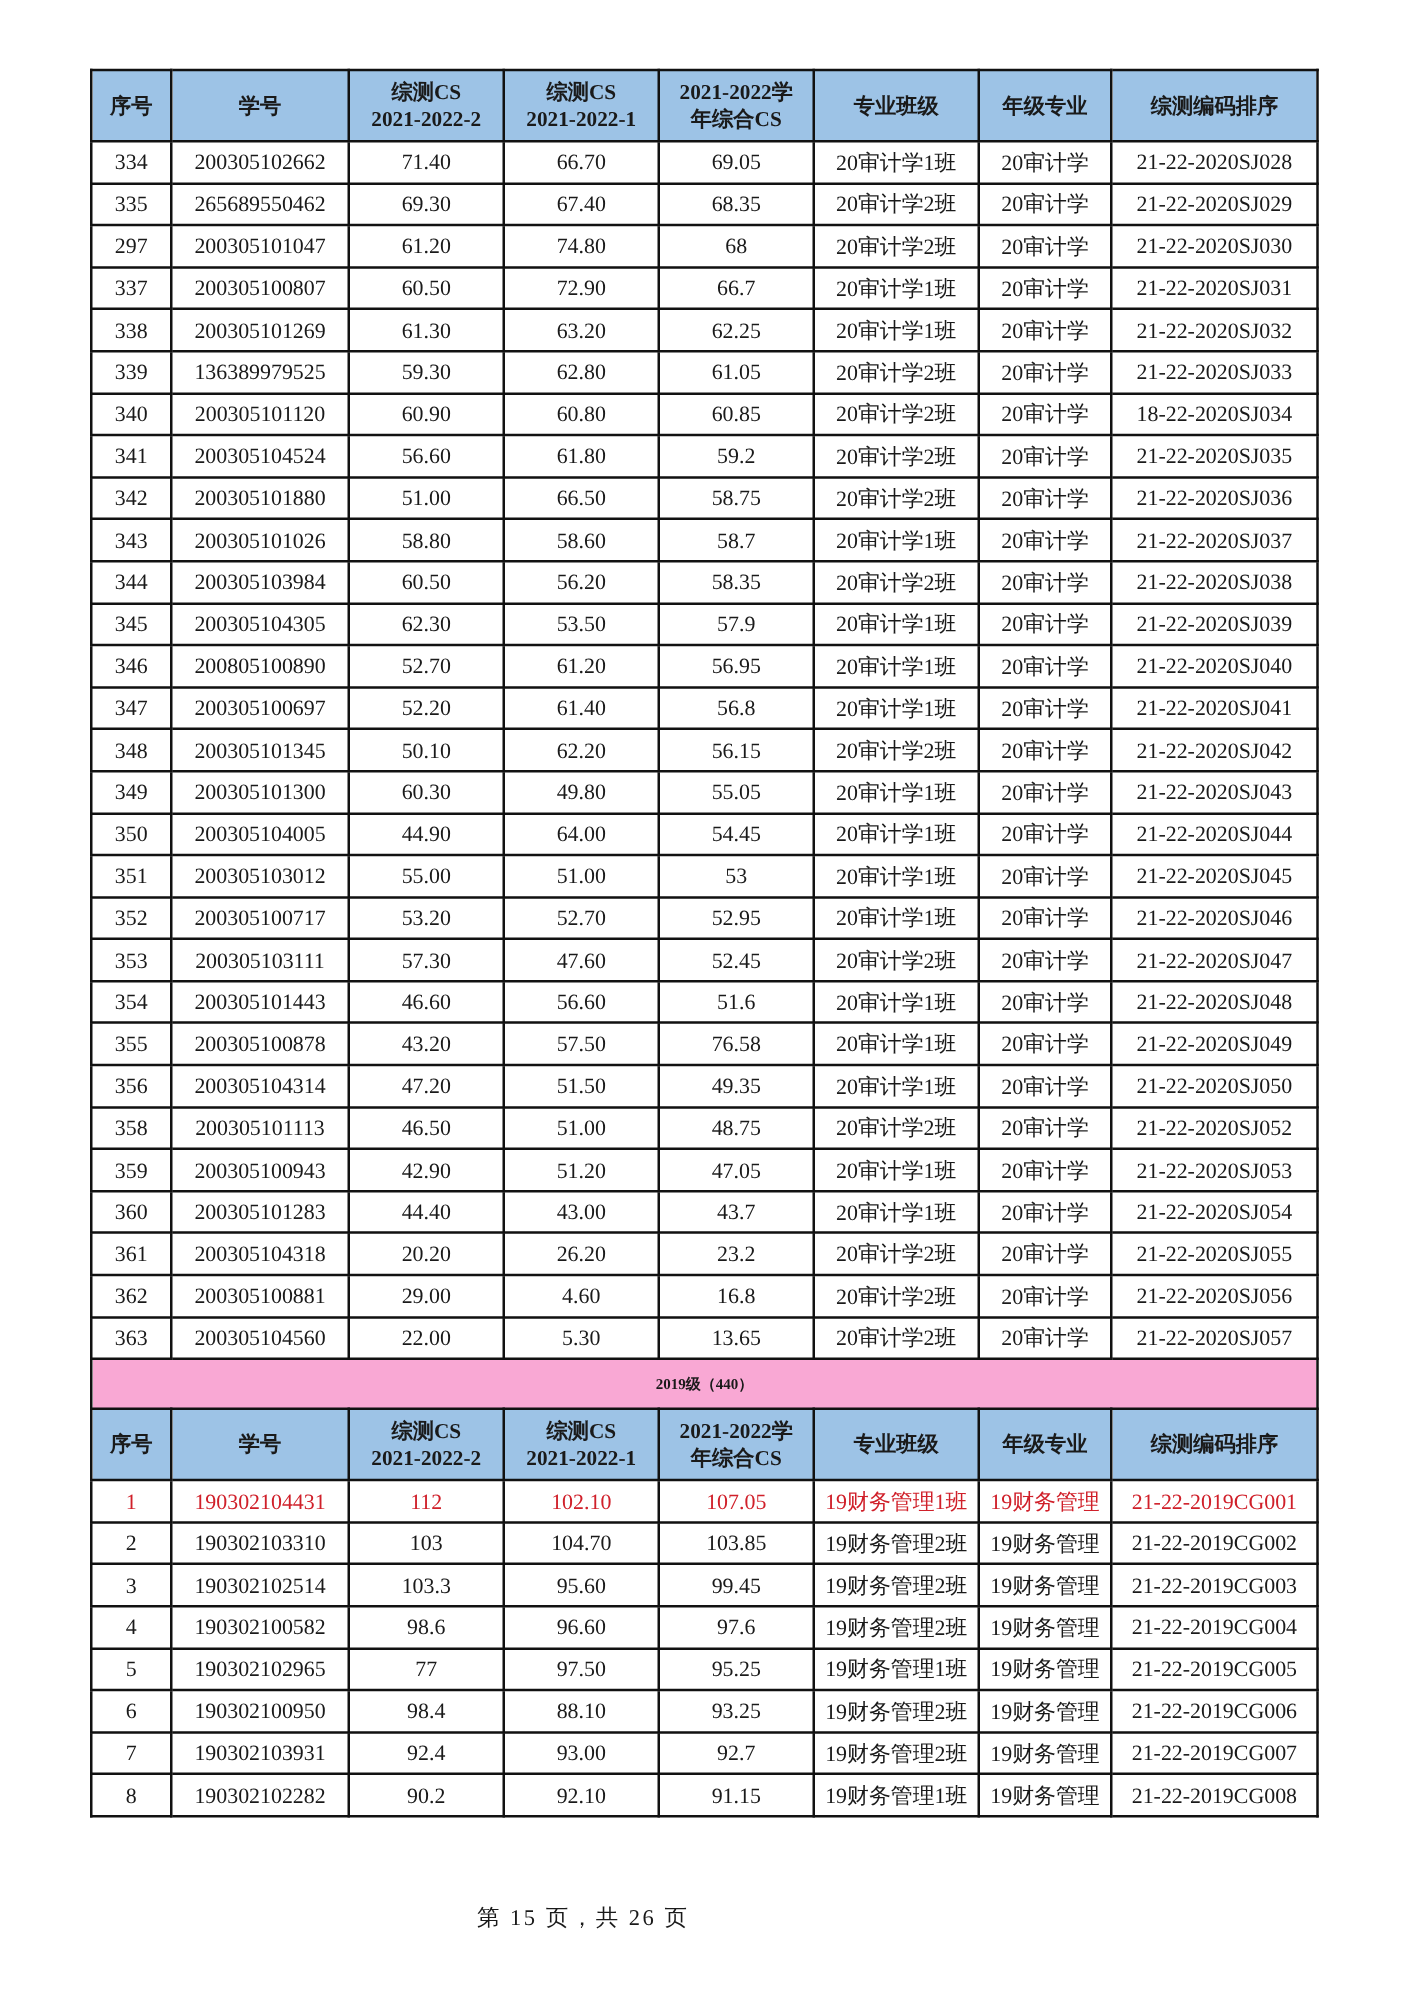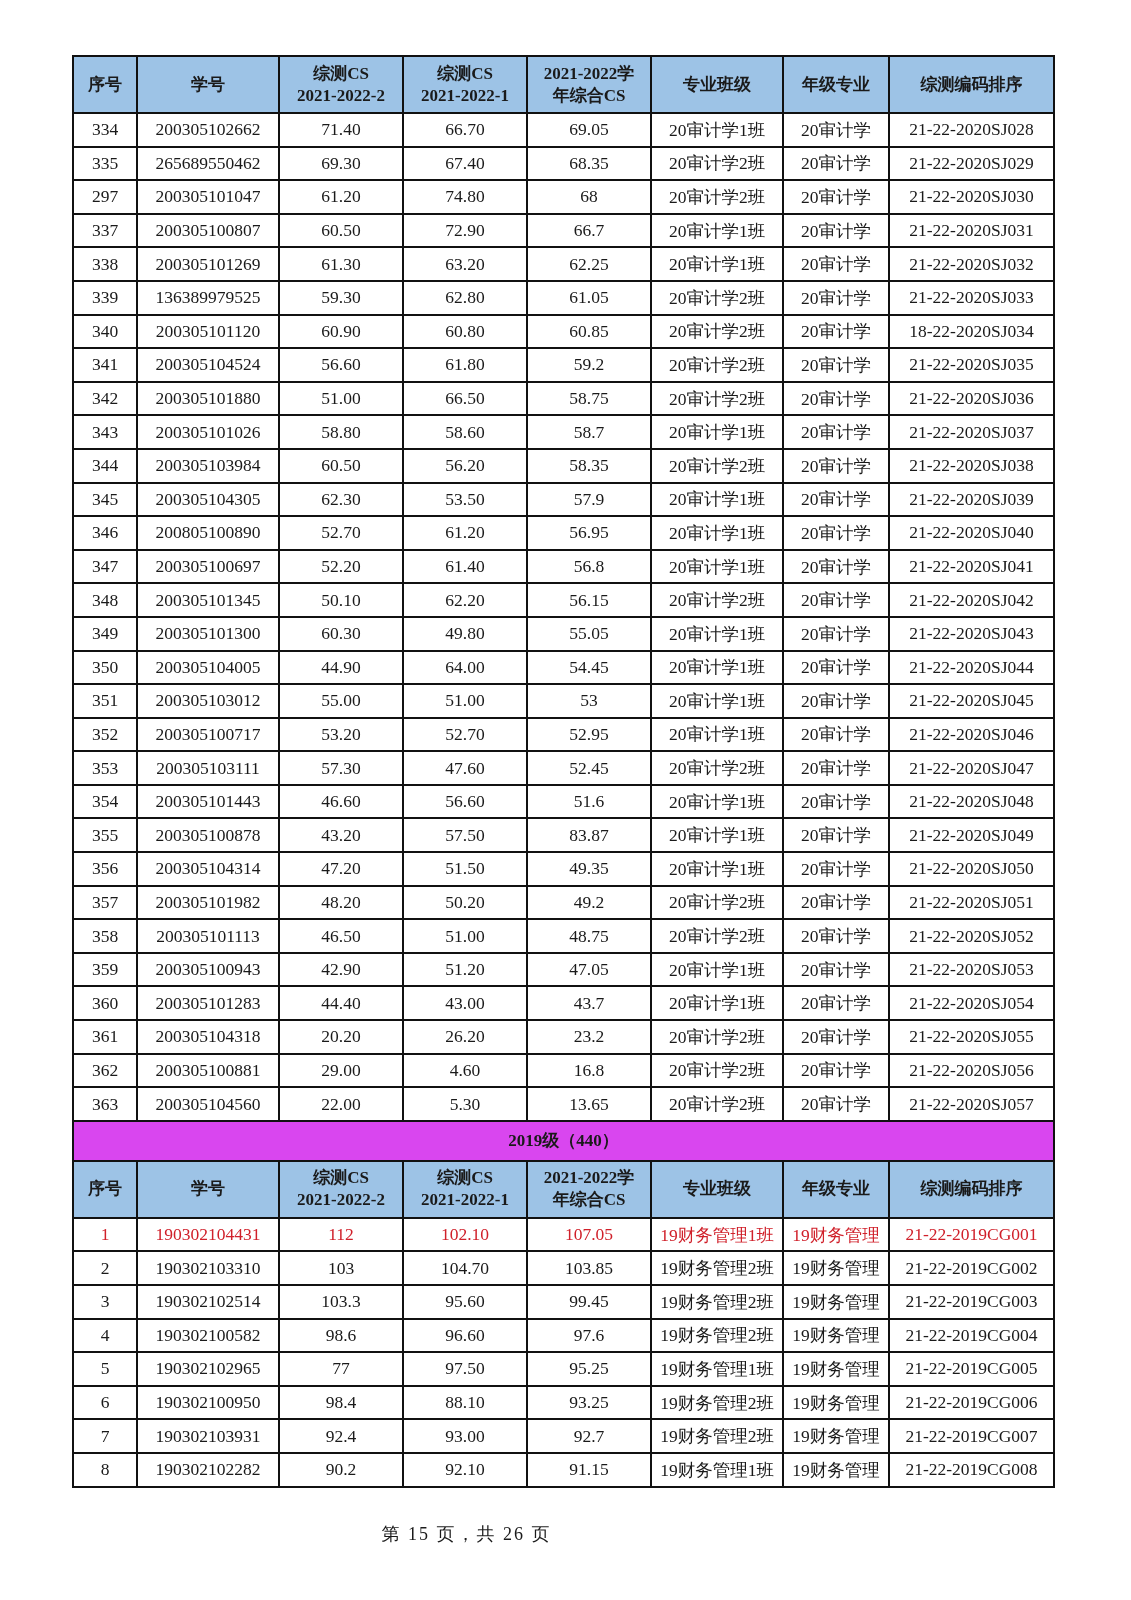--- a/index.html
+++ b/index.html
@@ -4,21 +4,21 @@
 <style>
   html, body { margin: 0; padding: 0; background: #ffffff; }
   body { width: 1131px; height: 1600px; position: relative; overflow: hidden;
          font-family: "Liberation Serif", "DejaVu Serif", serif; color: #1a1a1a; }
   #sheet { position: absolute; left: 72px; top: 55px; width: 981px;
            border-collapse: collapse; table-layout: fixed; }
   #sheet td, #sheet th { border: 2px solid #111; text-align: center; vertical-align: middle;
            padding: 0; white-space: nowrap; overflow: hidden; }
   #sheet th { background: #9dc3e6; font-weight: bold; font-size: 17px; line-height: 22px; height: 55px; }
   #sheet td { font-size: 17.5px; height: 31.6px; background: #fff; }
-  #sheet tr.section td { background: #d946ef; font-weight: bold; height: 38px; font-size: 17px; }
+  #sheet tr.section td { background: #f9a8d4; font-weight: bold; height: 38px; font-size: 12px; }
   #sheet tr.highlight td { color: #d0202a; }
   .footer { position: absolute; top: 1522px; left: 0; width: 933px; text-align: center;
             font-size: 18px; letter-spacing: 2px; }
   col.c1 { width: 64px; } col.c2 { width: 142px; } col.c3 { width: 124px; } col.c4 { width: 124px; }
   col.c5 { width: 124px; } col.c6 { width: 132px; } col.c7 { width: 106px; } col.c8 { width: 165px; }
 </style>
 </head>
 <body>
 
 <table id="sheet">
@@ -254,44 +254,34 @@
         <td>51.6</td>
         <td>20审计学1班</td>
         <td>20审计学</td>
         <td>21-22-2020SJ048</td>
       </tr>
       <tr>
         <td>355</td>
         <td>200305100878</td>
         <td>43.20</td>
         <td>57.50</td>
-        <td>83.87</td>
+        <td>76.58</td>
         <td>20审计学1班</td>
         <td>20审计学</td>
         <td>21-22-2020SJ049</td>
       </tr>
       <tr>
         <td>356</td>
         <td>200305104314</td>
         <td>47.20</td>
         <td>51.50</td>
         <td>49.35</td>
         <td>20审计学1班</td>
         <td>20审计学</td>
         <td>21-22-2020SJ050</td>
-      </tr>
-      <tr>
-        <td>357</td>
-        <td>200305101982</td>
-        <td>48.20</td>
-        <td>50.20</td>
-        <td>49.2</td>
-        <td>20审计学2班</td>
-        <td>20审计学</td>
-        <td>21-22-2020SJ051</td>
       </tr>
       <tr>
         <td>358</td>
         <td>200305101113</td>
         <td>46.50</td>
         <td>51.00</td>
         <td>48.75</td>
         <td>20审计学2班</td>
         <td>20审计学</td>
         <td>21-22-2020SJ052</td>

